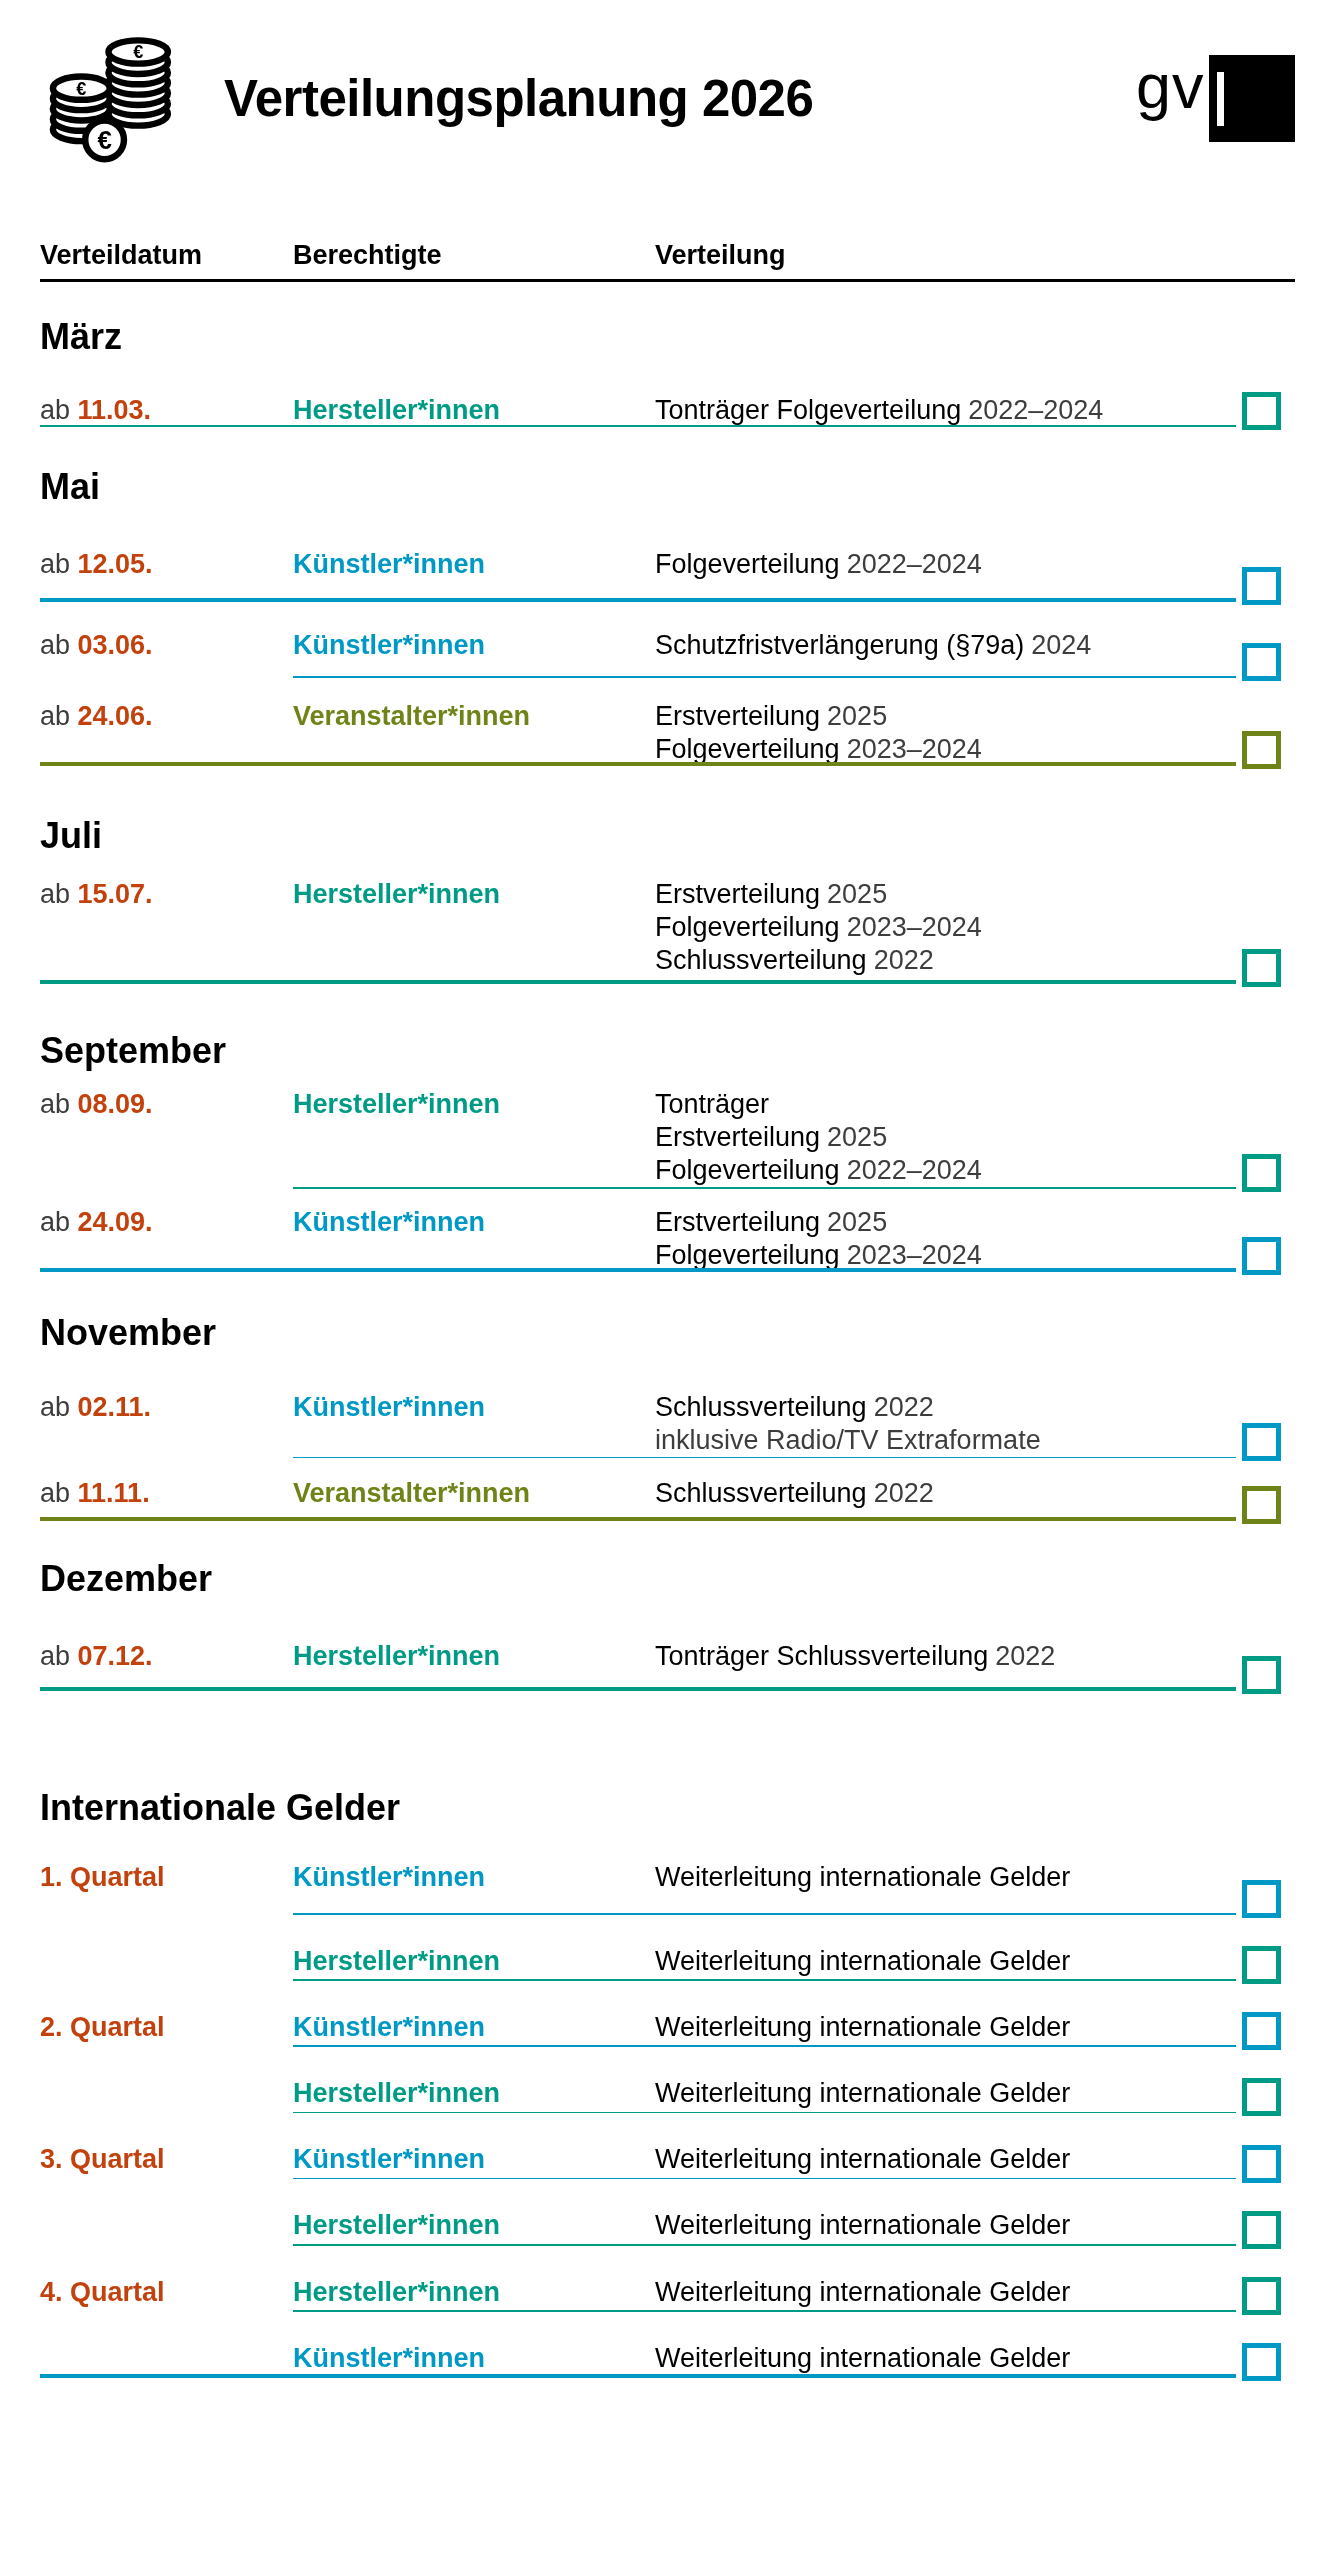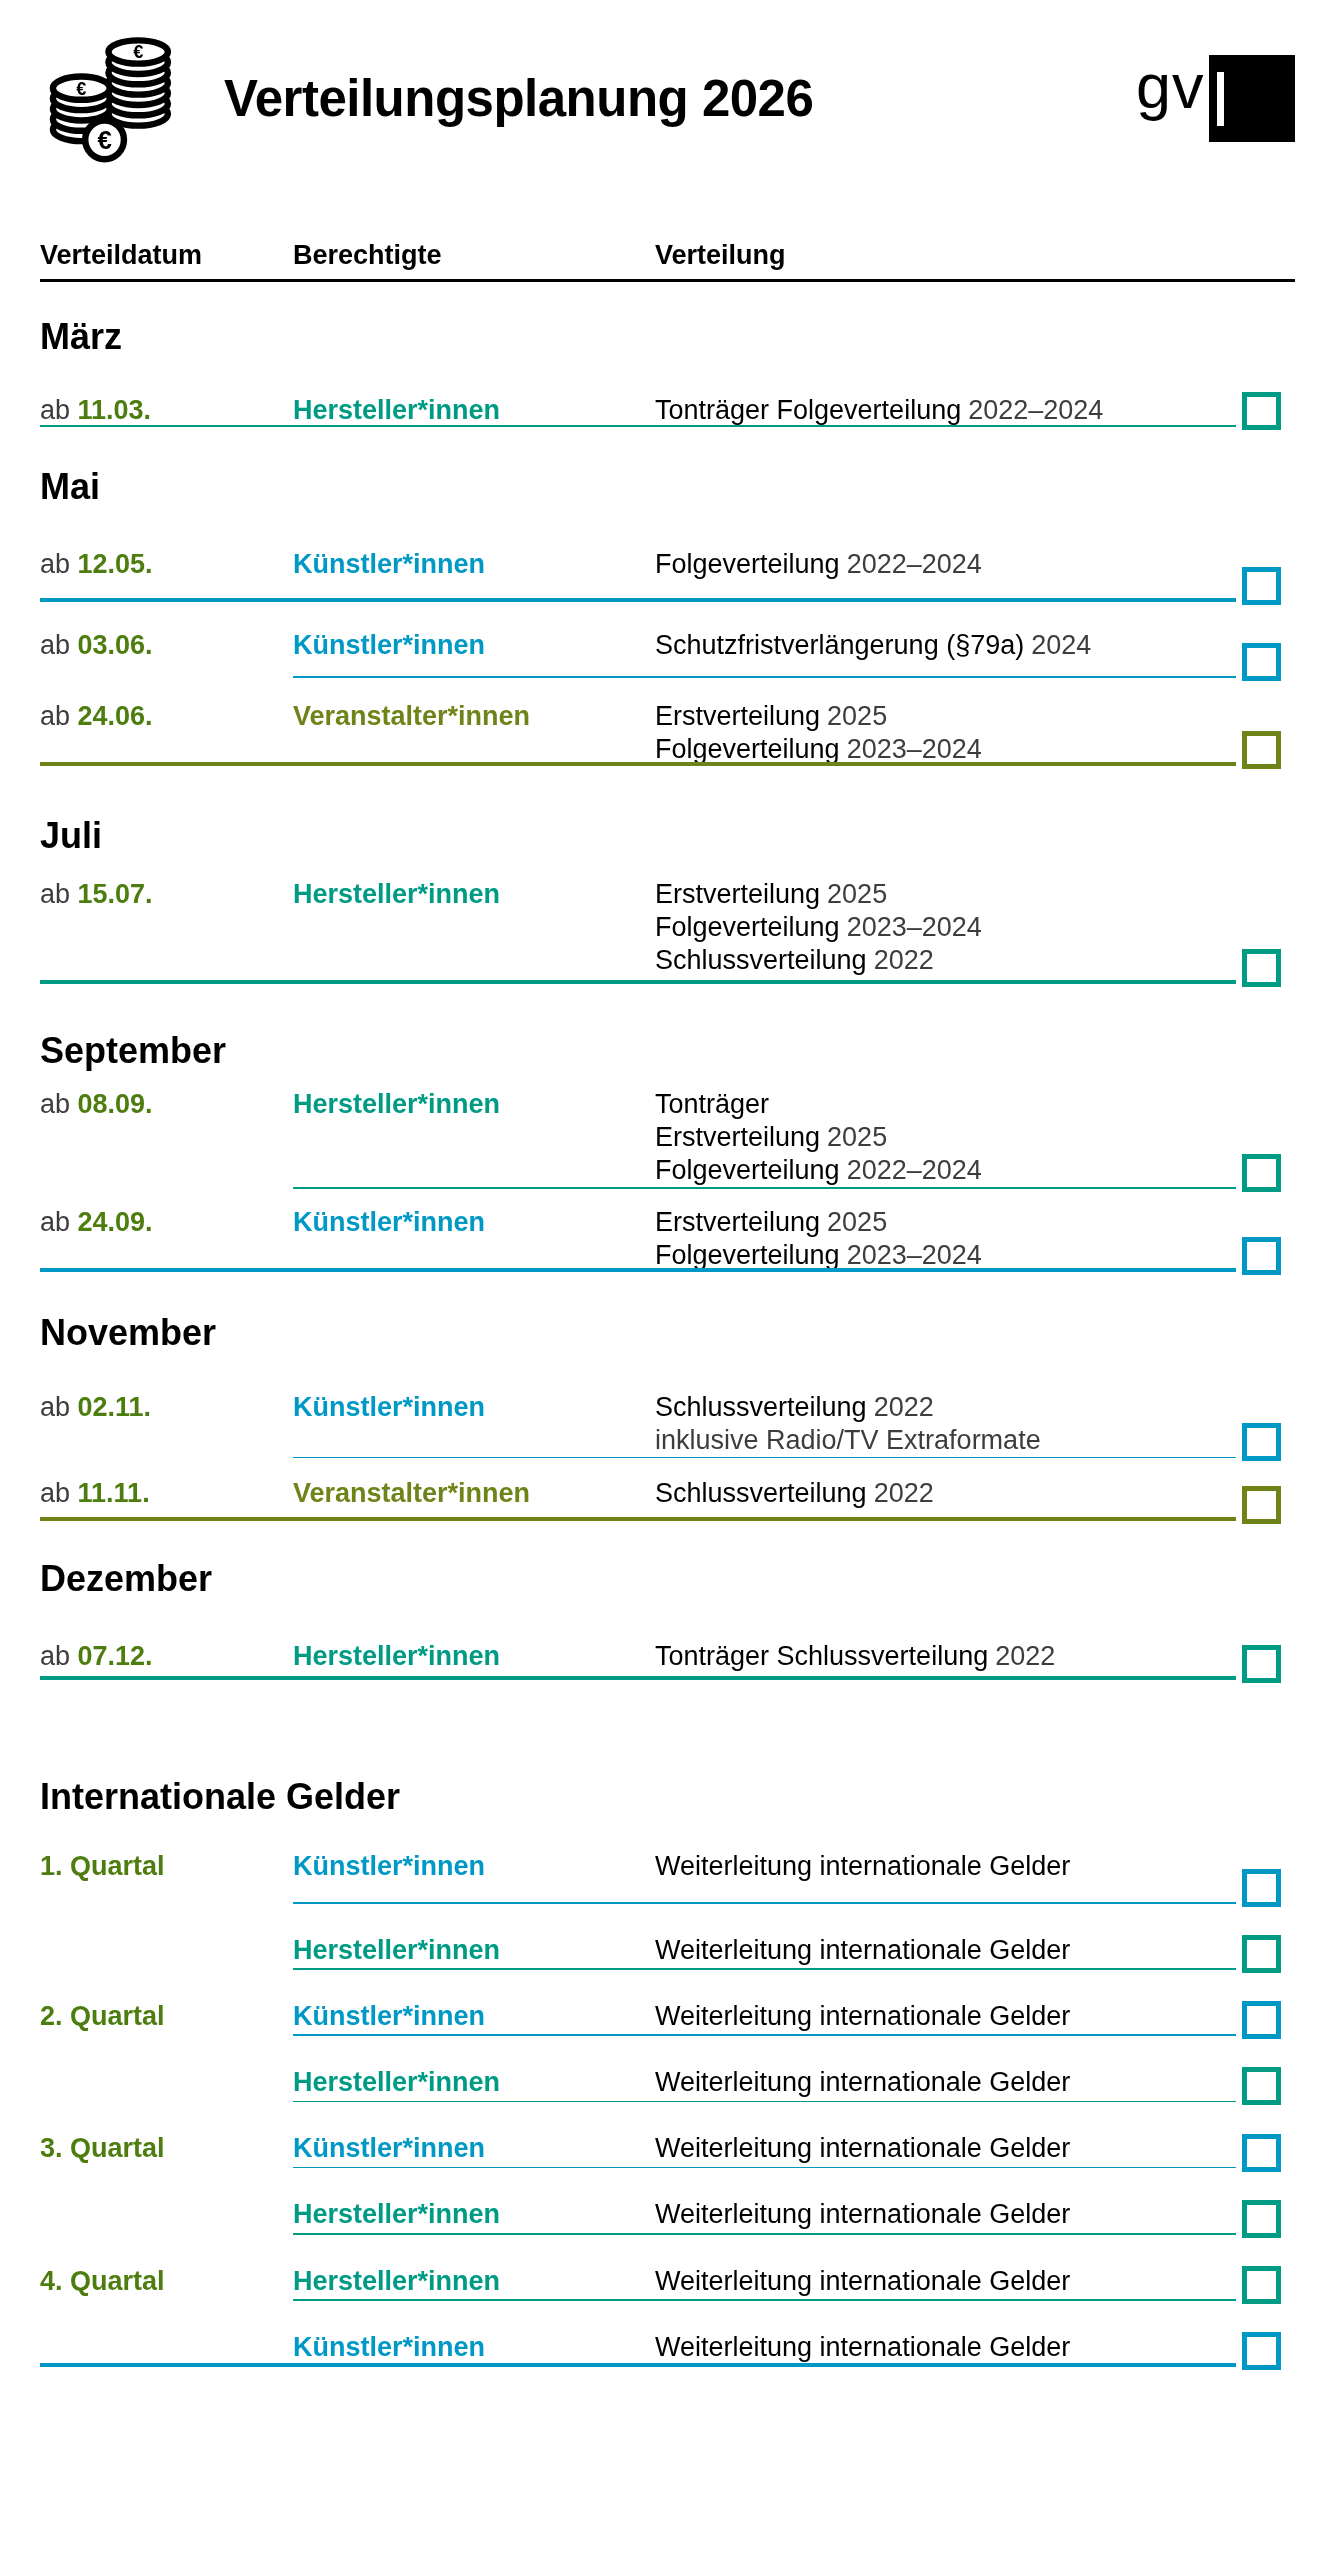--- a/index.html
+++ b/index.html
@@ -24,21 +24,21 @@
   
   .thead{position:relative;display:grid;grid-template-columns:253px 362px 1fr;margin-top:75px;
          font-size:27px;font-weight:700;padding-bottom:10.7px;}
   .thead .hrule{position:absolute;left:0;right:0;bottom:0;height:3.2px;background:#000;}
   
   h2{font-size:36px;font-weight:700;line-height:41px;margin:0;}
   .row{position:relative;display:grid;grid-template-columns:253px 362px 1fr;font-size:27px;}
   .vl{line-height:33px;}
   .lt{font-weight:400;color:#3d3d3d;}
   .lt:not(:empty){margin-right:7.5px;}
-  .dt{font-weight:700;color:#4d7c0f;}
+  .dt{font-weight:700;color:#c2410c;}
   .entitled{font-weight:700;color:var(--c);}
   .b{font-weight:400;color:#000;}
   .l{font-weight:400;color:#3d3d3d;}
   .b:not(:empty)+.l:not(:empty){margin-left:7px;}
   .rule{position:absolute;bottom:0;left:0;right:59px;background:var(--c);}
   .rule.thin{height:1.6px;}
   .rule.thick{height:3.7px;}
   .rule.col2{left:253px;}
   .checkbox{position:absolute;right:14px;bottom:-3.2px;width:29px;height:28px;
             border:5.3px solid var(--c);background:#fff;}
@@ -184,21 +184,21 @@
     <div class="vl"><span class="lt">ab</span><span class="dt">11.11.</span></div>
     <div class="vl"><span class="entitled">Veranstalter*innen</span></div>
     <div>
       <div class="vl"><span class="b">Schlussverteilung</span><span class="l">2022</span></div>
     </div>
     <div class="rule thick"></div>
     <div class="checkbox"></div>
   </div>
 
   <h2 style="margin-top:37px;">Dezember</h2>
-  <div class="row teal" style="margin-top:41px;padding-bottom:7px;">
+  <div class="row teal" style="margin-top:41px;padding-bottom:18px;">
     <div class="vl"><span class="lt">ab</span><span class="dt">07.12.</span></div>
     <div class="vl"><span class="entitled">Hersteller*innen</span></div>
     <div>
       <div class="vl"><span class="b">Tonträger Schlussverteilung</span><span class="l">2022</span></div>
     </div>
     <div class="rule thick"></div>
     <div class="checkbox"></div>
   </div>
 
   <h2 style="margin-top:96px;">Internationale Gelder</h2>

